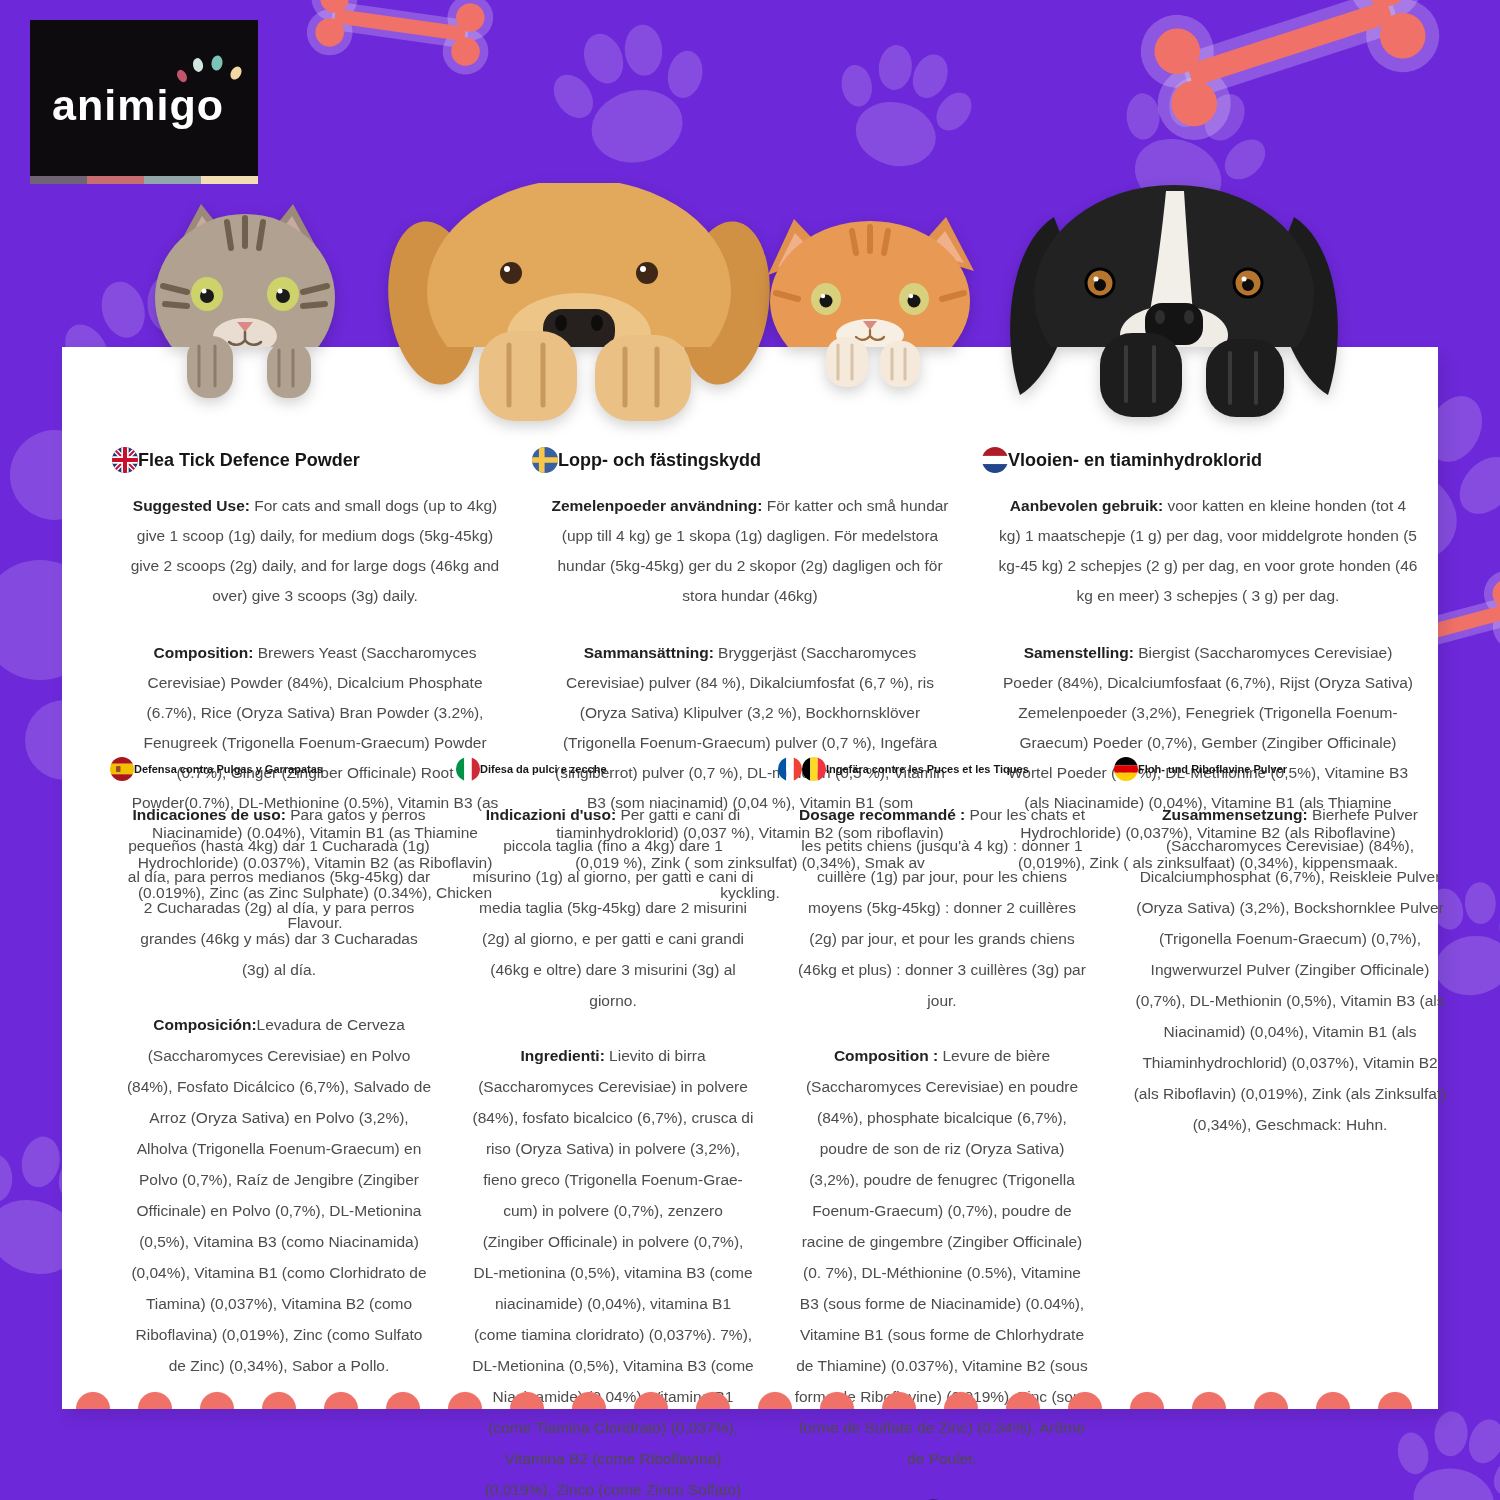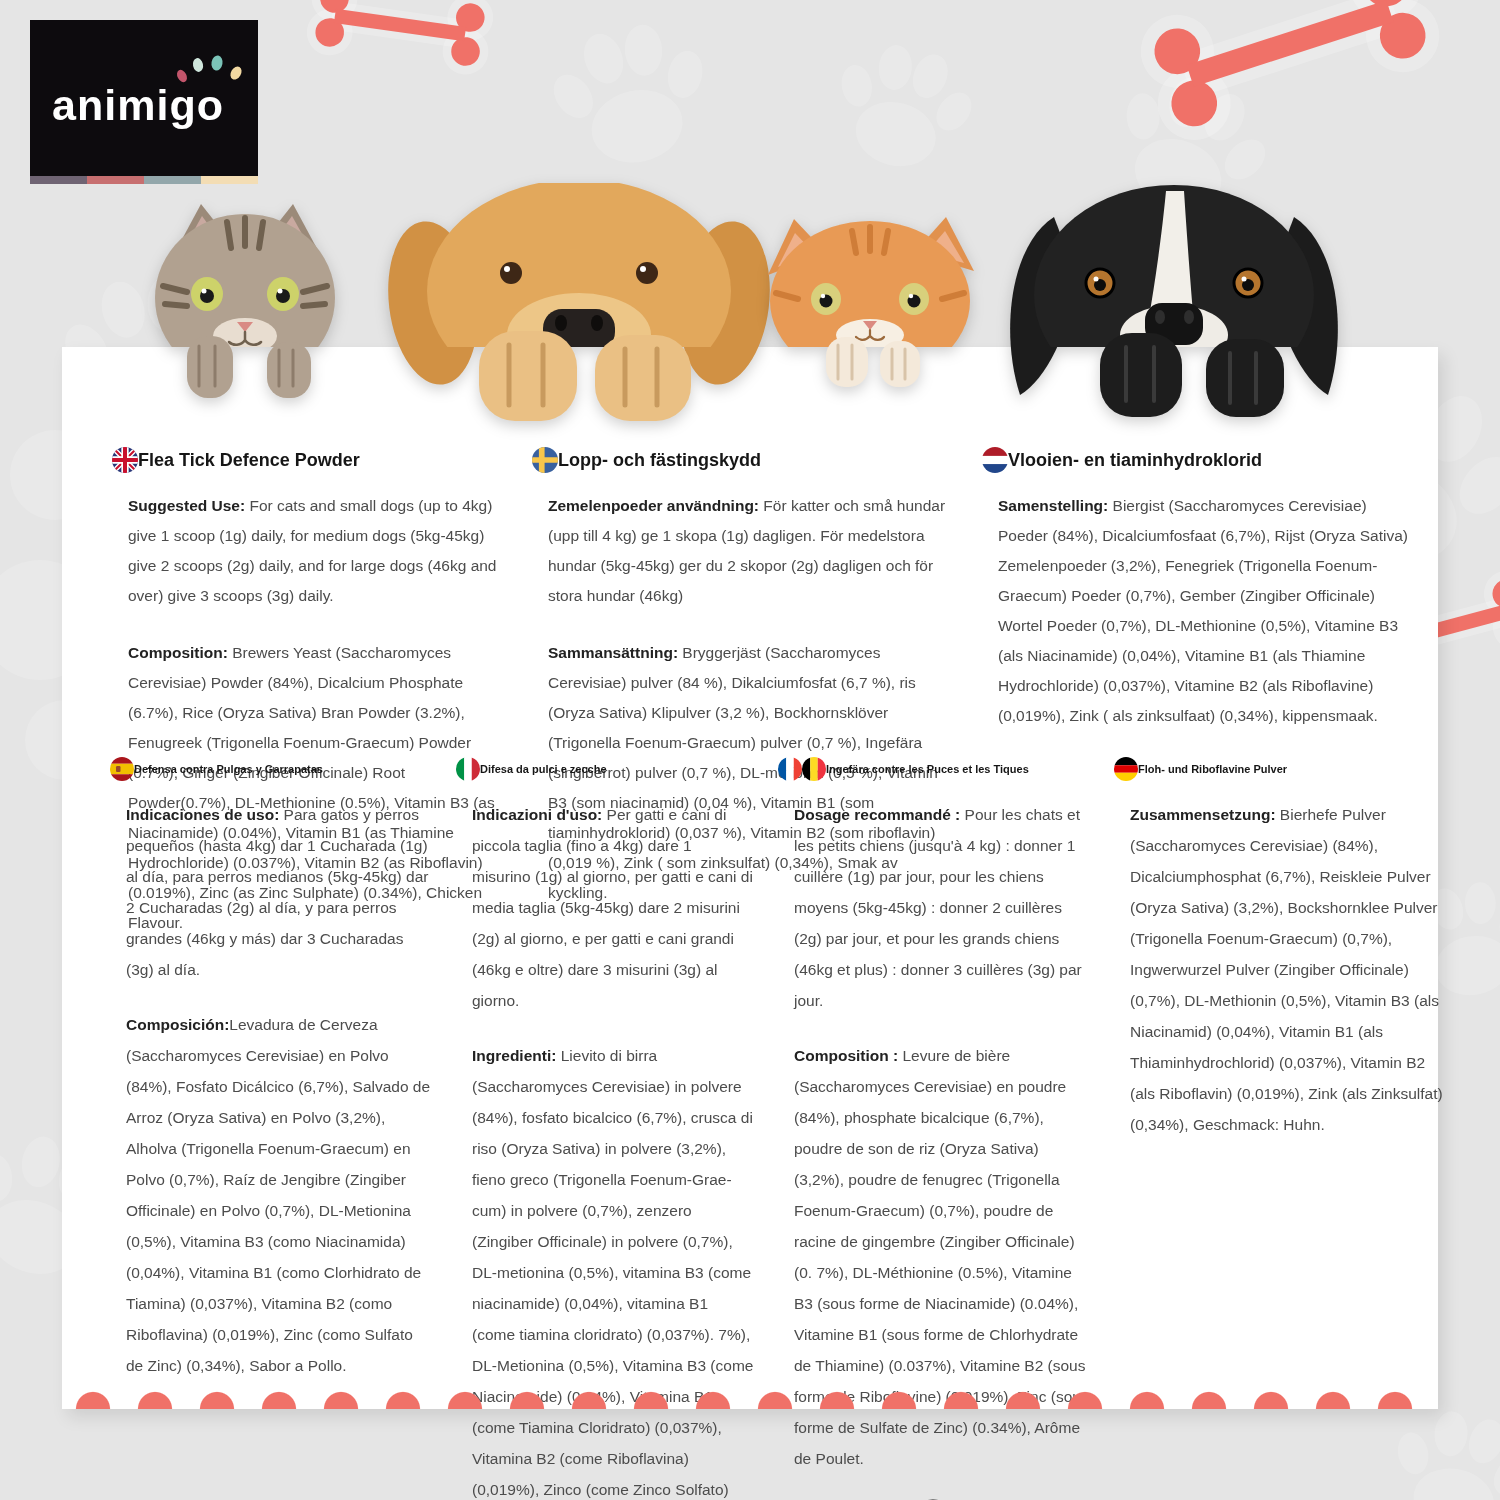--- a/index.html
+++ b/index.html
@@ -1,17 +1,17 @@
 <!DOCTYPE html>
 <html><head>
 <meta charset="utf-8">
 <style>
   html,body{margin:0;padding:0;}
   body{width:1500px;height:1500px;font-family:"Liberation Sans","DejaVu Sans",sans-serif;}
-  .stage{position:absolute;top:0;left:0;width:1500px;height:1500px;background:#e5e5e5;overflow:hidden;}
+  .stage{position:absolute;top:0;left:0;width:1500px;height:1500px;background:#6d28d9;overflow:hidden;text-align:center;}
 
   
   .deco{position:absolute;pointer-events:none;}
   .blob{position:absolute;border-radius:50%;background:rgba(255,255,255,0.16);}
 
   
   .logo-box{position:absolute;left:30px;top:20px;width:228px;height:156px;background:#0D0B0E;z-index:5;}
   .logo-strip{position:absolute;left:30px;top:176px;width:228px;height:8px;display:flex;z-index:5;}
   .logo-strip span{flex:1;height:100%;}
 
@@ -310,20 +310,21 @@
                 </clipPath>
               </defs>
             <g clip-path="url(#fc3)">
               <rect width="32" height="11" y="0" fill="#AE1C28"></rect>
               <rect width="32" height="10" y="11" fill="#FFFFFF"></rect>
               <rect width="32" height="11" y="21" fill="#21468B"></rect>
             </g>
           </svg>
           <span>Vlooien- en tiaminhydroklorid</span>
         </h3>
+        <p class="block"><b>Aanbevolen gebruik:</b><span> voor katten en kleine honden (tot 4 kg) 1 maatschepje (1 g) per dag, voor middelgrote honden (5 kg-45 kg) 2 schepjes (2 g) per dag, en voor grote honden (46 kg en meer) 3 schepjes ( 3 g) per dag.</span></p>
         <p class="block"><b>Samenstelling:</b><span> Biergist (Saccharomyces Cerevisiae) Poeder (84%), Dicalciumfosfaat (6,7%), Rijst (Oryza Sativa) Zemelenpoeder (3,2%), Fenegriek (Trigonella Foenum-Graecum) Poeder (0,7%), Gember (Zingiber Officinale) Wortel Poeder (0,7%), DL-Methionine (0,5%), Vitamine B3 (als Niacinamide) (0,04%), Vitamine B1 (als Thiamine Hydrochloride) (0,037%), Vitamine B2 (als Riboflavine) (0,019%), Zink ( als zinksulfaat) (0,34%), kippensmaak.</span></p>
       </section>
 
     </div>
 
     <div class="row row2">
 
       <section class="col" style="flex-basis:322px">
         <h3 class="sec-title">
           <svg class="flag" viewBox="0 0 32 32">

